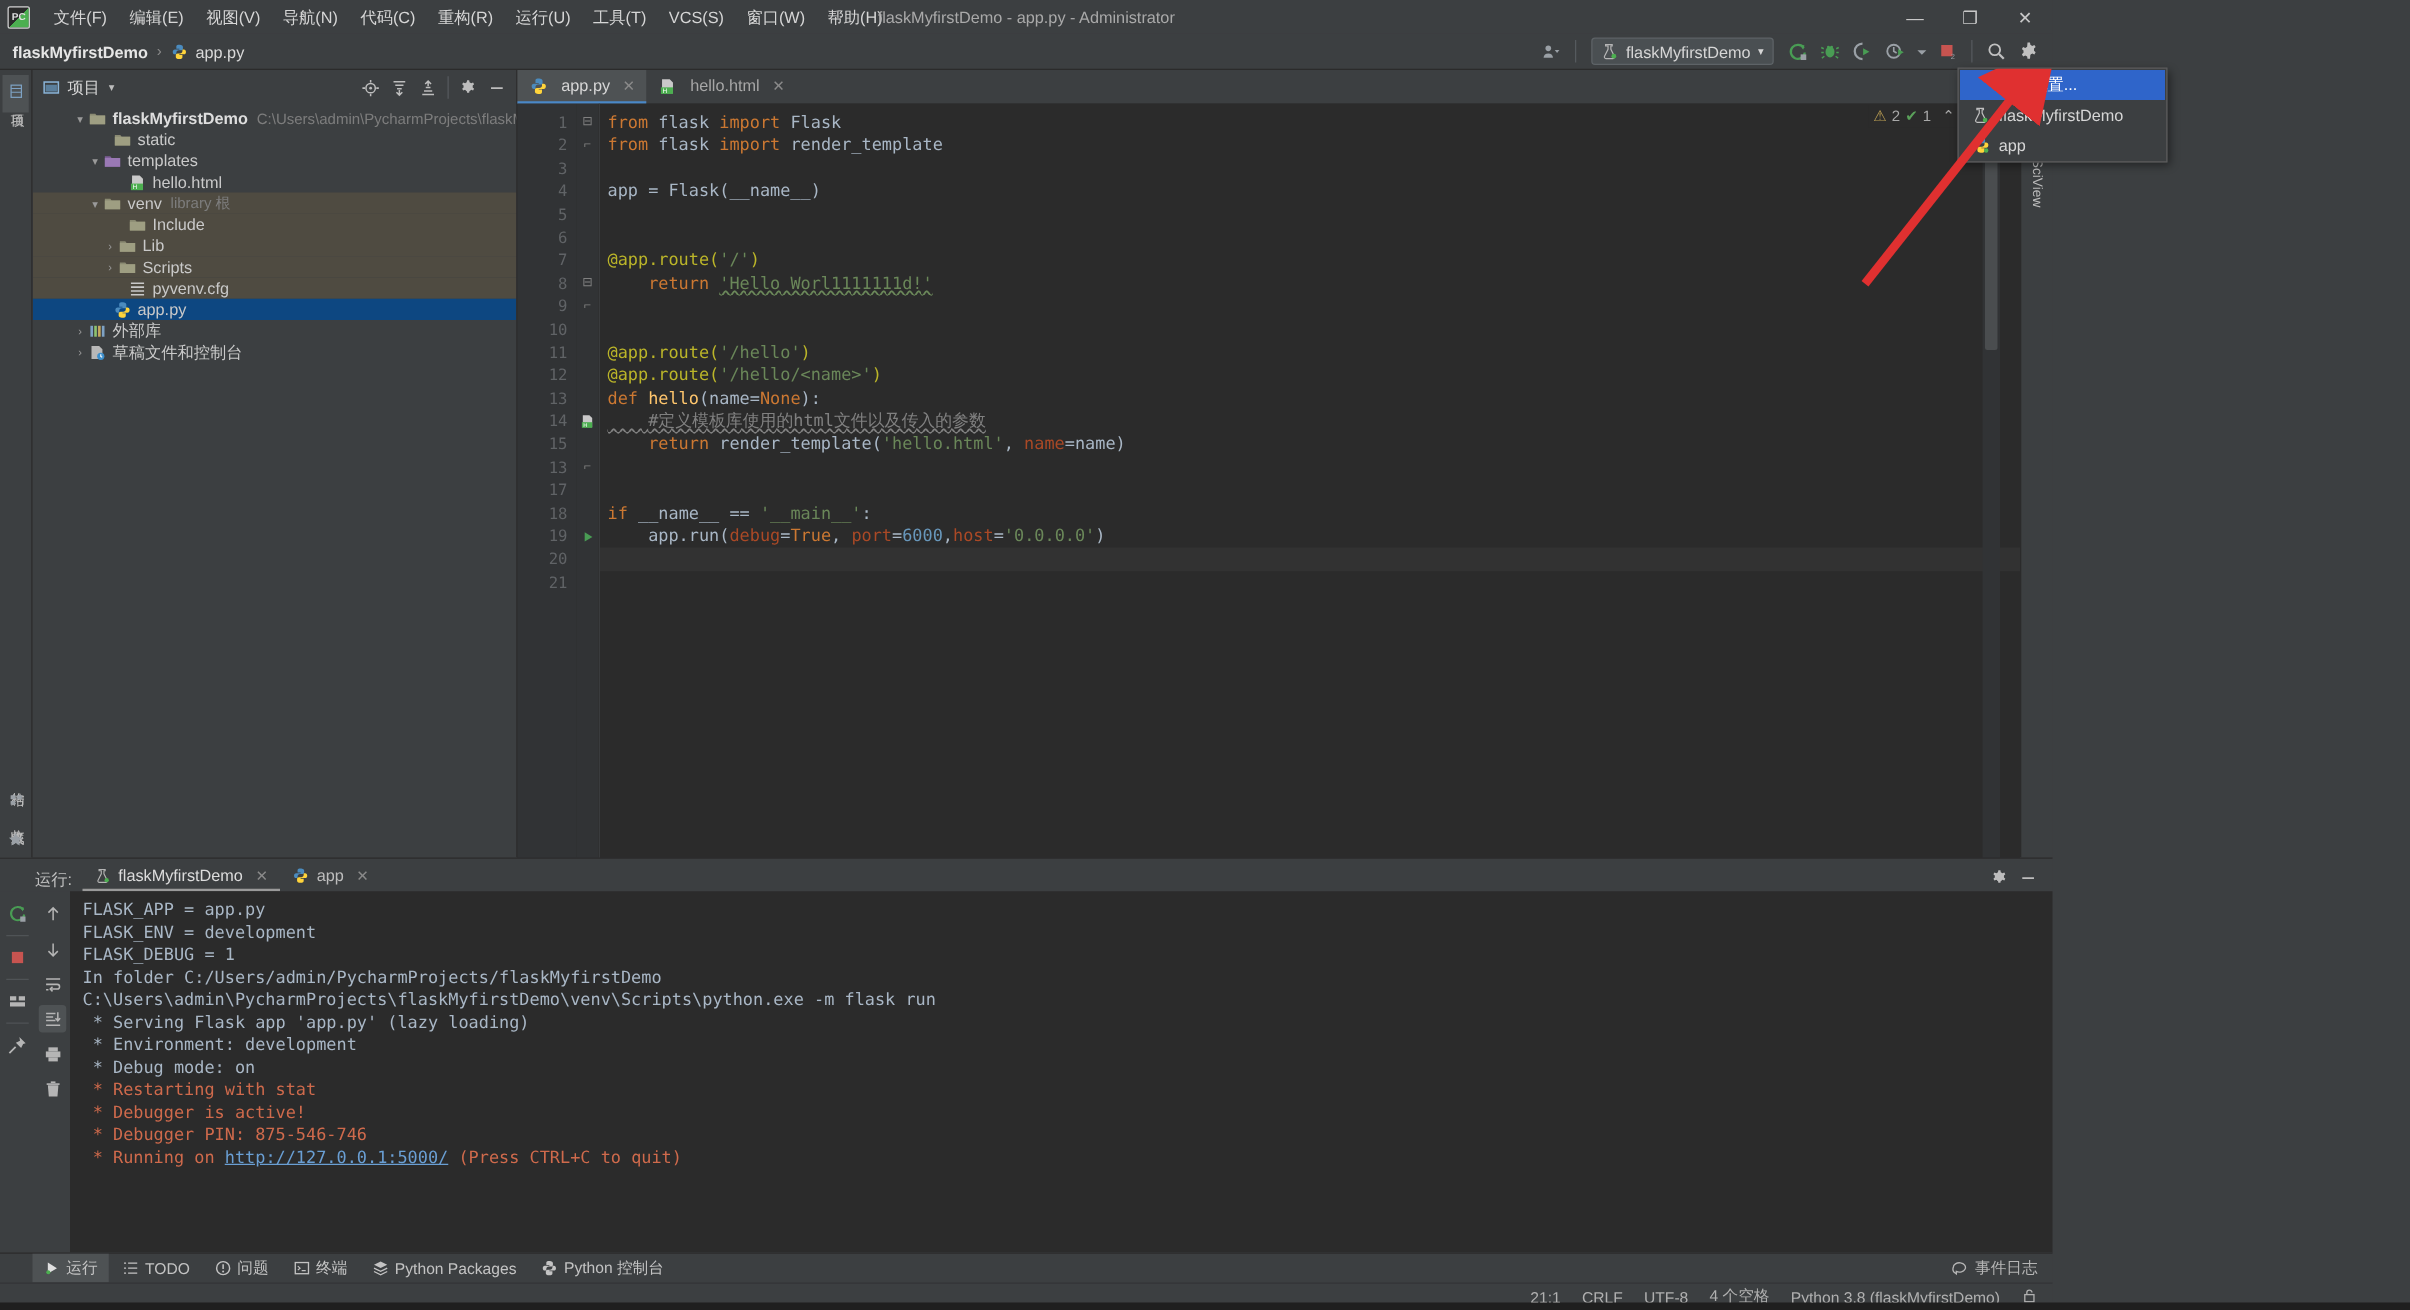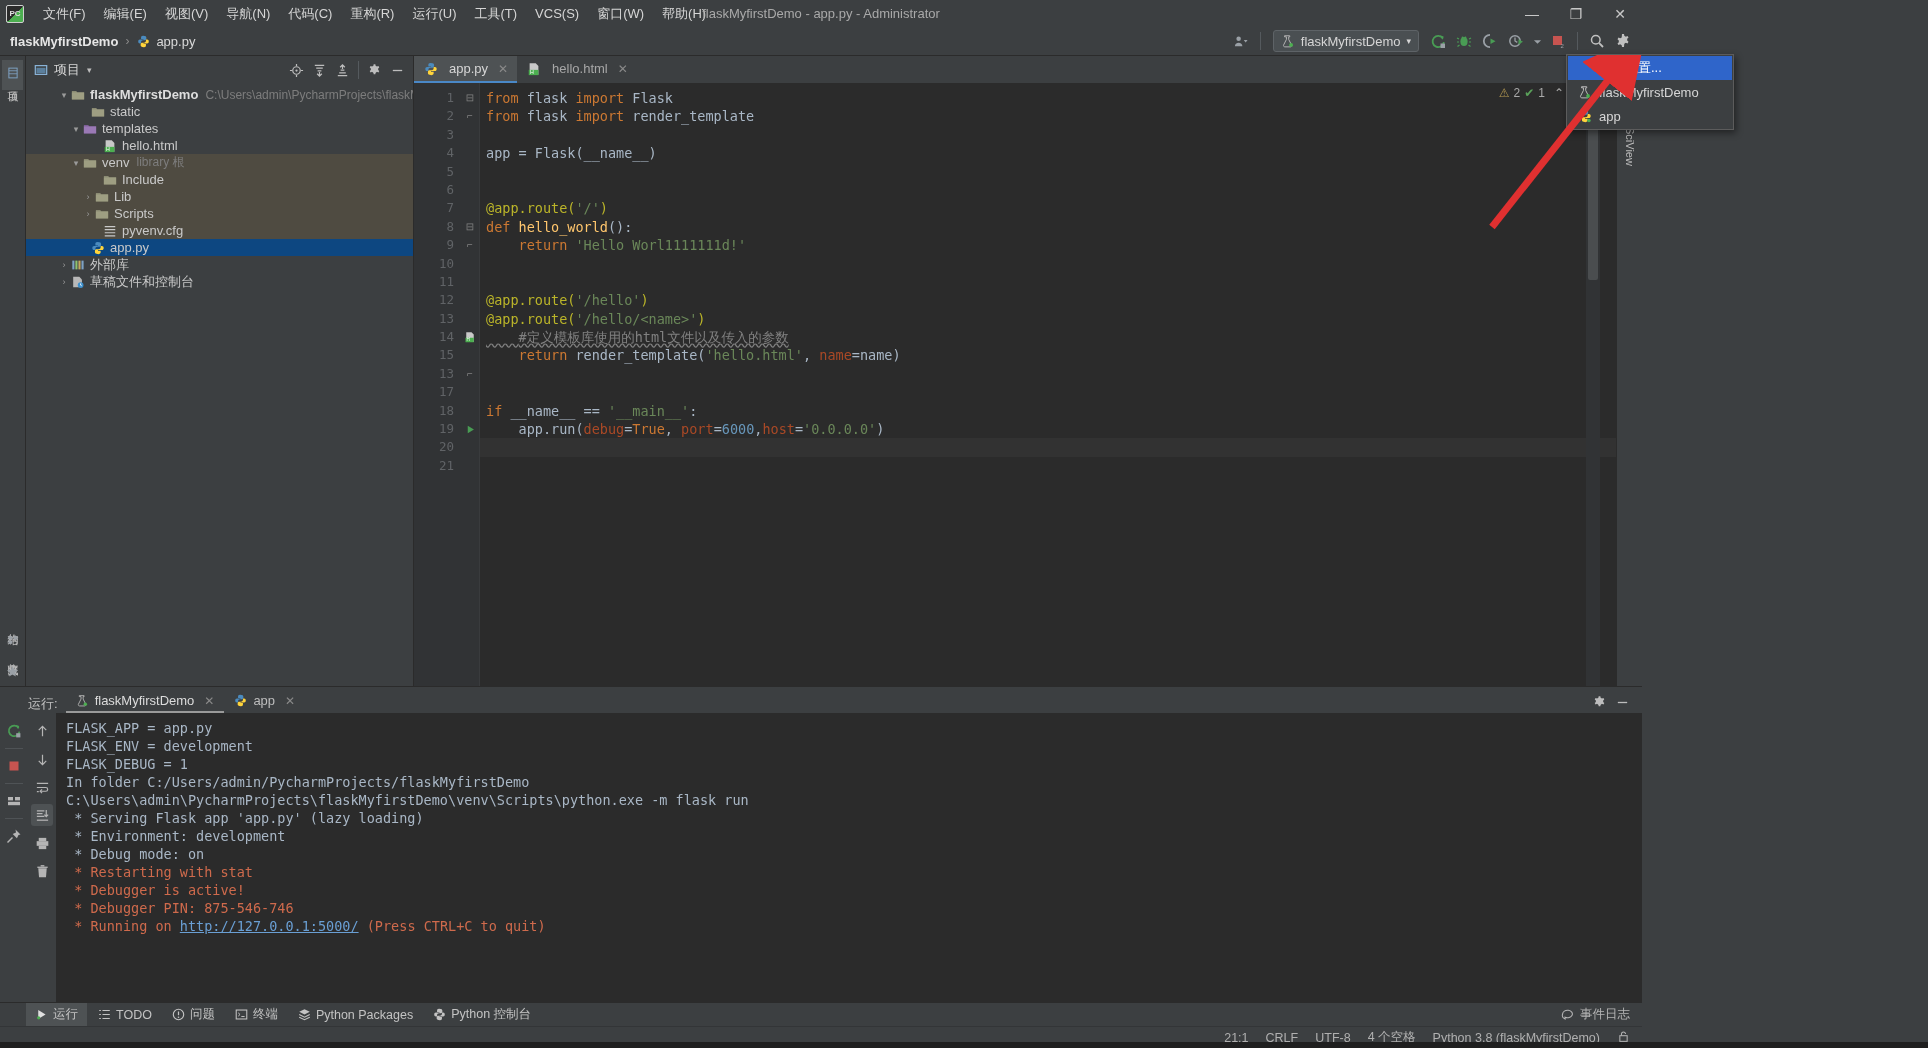--- a/index.html
+++ b/index.html
@@ -125,21 +125,21 @@
   .cl { height:18.4px; line-height:18.4px; white-space:pre; padding-left:6px; }
   .cl.cur { background:#323232; }
   .kw { color:#cc7832; }
   .fn { color:#ffc66d; }
   .str { color:#6a8759; }
   .num { color:#6897bb; }
   .dec { color:#bbb529; }
   .cmt { color:#808080; }
   .pln { color:#a9b7c6; }
   .param { color:#aa4926; }
-  .squig { text-decoration-style:wavy; text-decoration-color:#6a8759; }
+  .squig { text-decoration:underline; text-decoration-style:wavy; text-decoration-color:#6a8759; }
   .squig-g { text-decoration:underline; text-decoration-style:wavy; text-decoration-color:#808080; }
 
   .inspect-widget {
     position:absolute; top:1px; right:34px; display:flex; align-items:center; gap:4px;
     font-size:12px; color:#a9a9a9; z-index:4; background:#2b2b2b; padding:2px 4px;
   }
   .rmargin {
     position:absolute; top:0; bottom:0; right:16px; width:14px; background:#313335;
   }
   .rmargin-thumb { position:absolute; top:27px; left:2px; width:10px; height:170px; background:#4a4d4f; border-radius:2px;}
@@ -618,26 +618,26 @@
             <div class="mk"></div>
           </div>
         <div class="code" id="codearea">
             <div class="cl"><span class="kw">from </span><span class="pln">flask </span><span class="kw">import </span><span class="pln">Flask</span></div>
             <div class="cl"><span class="kw">from </span><span class="pln">flask </span><span class="kw">import </span><span class="pln">render_template</span></div>
             <div class="cl">&nbsp;</div>
             <div class="cl"><span class="pln">app = Flask(__name__)</span></div>
             <div class="cl">&nbsp;</div>
             <div class="cl">&nbsp;</div>
             <div class="cl"><span class="dec">@app.route(</span><span class="str">'/'</span><span class="dec">)</span></div>
-            <div class="cl"><span class="kw">def </span><span class="fn">hello_world</span><span class="pln">():</span></div>
             <div class="cl"><span class="pln">    </span><span class="kw">return </span><span class="str squig">'Hello Worl1111111d!'</span></div>
             <div class="cl">&nbsp;</div>
             <div class="cl">&nbsp;</div>
             <div class="cl"><span class="dec">@app.route(</span><span class="str">'/hello'</span><span class="dec">)</span></div>
             <div class="cl"><span class="dec">@app.route(</span><span class="str">'/hello/&lt;name&gt;'</span><span class="dec">)</span></div>
+            <div class="cl"><span class="kw">def </span><span class="fn">hello</span><span class="pln">(</span><span class="pln">name</span><span class="pln">=</span><span class="kw">None</span><span class="pln">):</span></div>
             <div class="cl"><span class="cmt squig-g">    </span><span class="cmt squig-g">#定义模板库使用的html文件以及传入的参数</span></div>
             <div class="cl"><span class="pln">    </span><span class="kw">return </span><span class="pln">render_template(</span><span class="str">'hello.html'</span><span class="pln">, </span><span class="param">name</span><span class="pln">=name)</span></div>
             <div class="cl">&nbsp;</div>
             <div class="cl">&nbsp;</div>
             <div class="cl"><span class="kw">if </span><span class="pln">__name__ == </span><span class="str">'__main__'</span><span class="pln">:</span></div>
             <div class="cl"><span class="pln">    </span><span class="pln">app.run(</span><span class="param">debug</span><span class="pln">=</span><span class="kw">True</span><span class="pln">, </span><span class="param">port</span><span class="pln">=</span><span class="num">6000</span><span class="pln">,</span><span class="param">host</span><span class="pln">=</span><span class="str">'0.0.0.0'</span><span class="pln">)</span></div>
             <div class="cl cur">&nbsp;</div>
           </div>
 
         <div class="inspect-widget">

